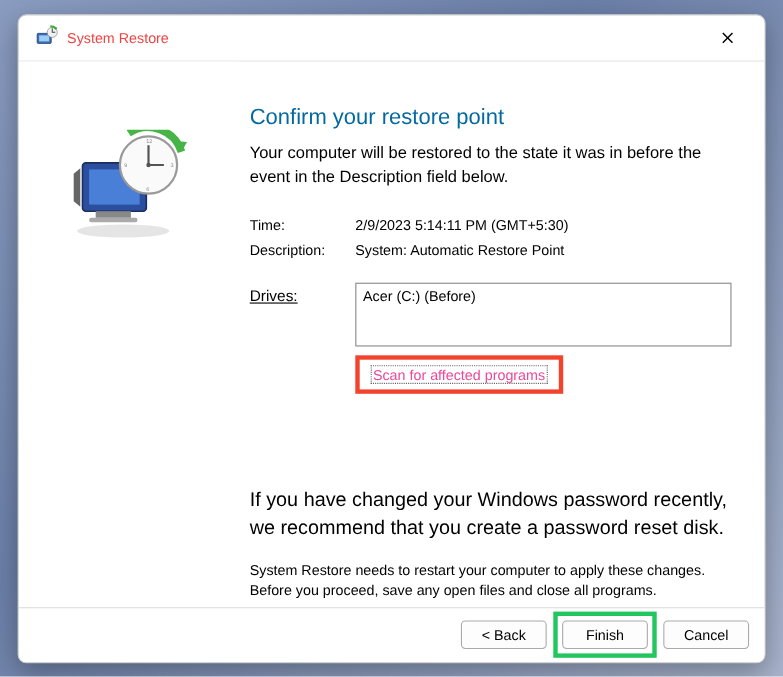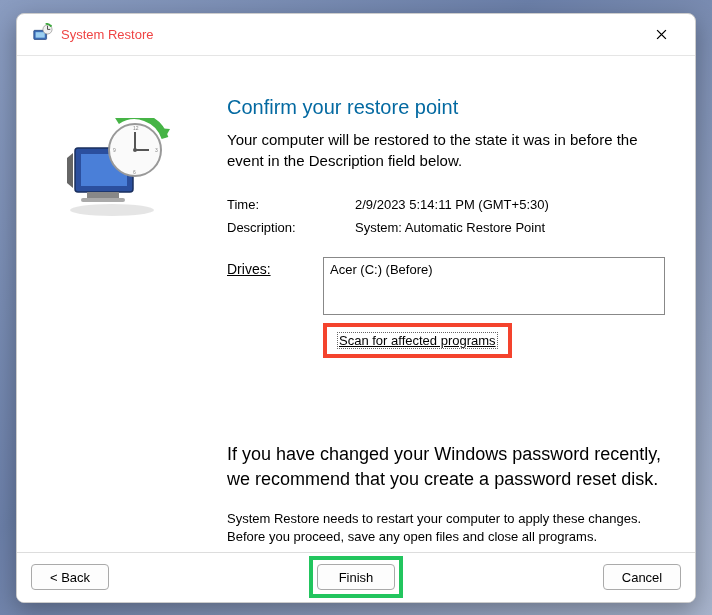--- a/index.html
+++ b/index.html
@@ -88,21 +88,20 @@
     .field-row {
       display: flex;
       margin-bottom: 8px;
       font-size: 13px;
     }
     .field-label {
       width: 96px;
     }
     .field-value {
       flex: 1;
-      margin-left: 32px;
     }
     .drives-row {
       display: flex;
       align-items: flex-start;
       margin-top: 22px;
       margin-bottom: 8px;
     }
     .drives-label {
       width: 96px;
       padding-top: 4px;
@@ -115,22 +114,21 @@
       padding: 4px 6px;
       height: 58px;
       font-size: 13px;
       background: #fff;
     }
     .scan-link-wrap {
       margin-left: 96px;
       margin-top: 6px;
     }
     .scan-link {
-      color: #000000;
-      text-decoration: underline;
+      color: #ec4899;
       font-size: 13px;
       cursor: pointer;
       border: 1px dotted #666;
       padding: 0 1px;
     }
     .highlight-scan {
       border: 4px solid #f4432d;
       padding: 6px 10px;
       display: inline-block;
     }
@@ -142,21 +140,21 @@
     }
     .para2 {
       font-size: 13px;
       line-height: 1.4;
     }
     .footer {
       height: 50px;
       border-top: 1px solid #ddd;
       display: flex;
       align-items: center;
-      justify-content: space-between;
+      justify-content: flex-end;
       padding: 0 14px;
       gap: 6px;
       background: #fff;
     }
     .btn {
       min-width: 78px;
       height: 26px;
       padding: 0 12px;
       border: 1px solid #aaa;
       border-radius: 4px;

